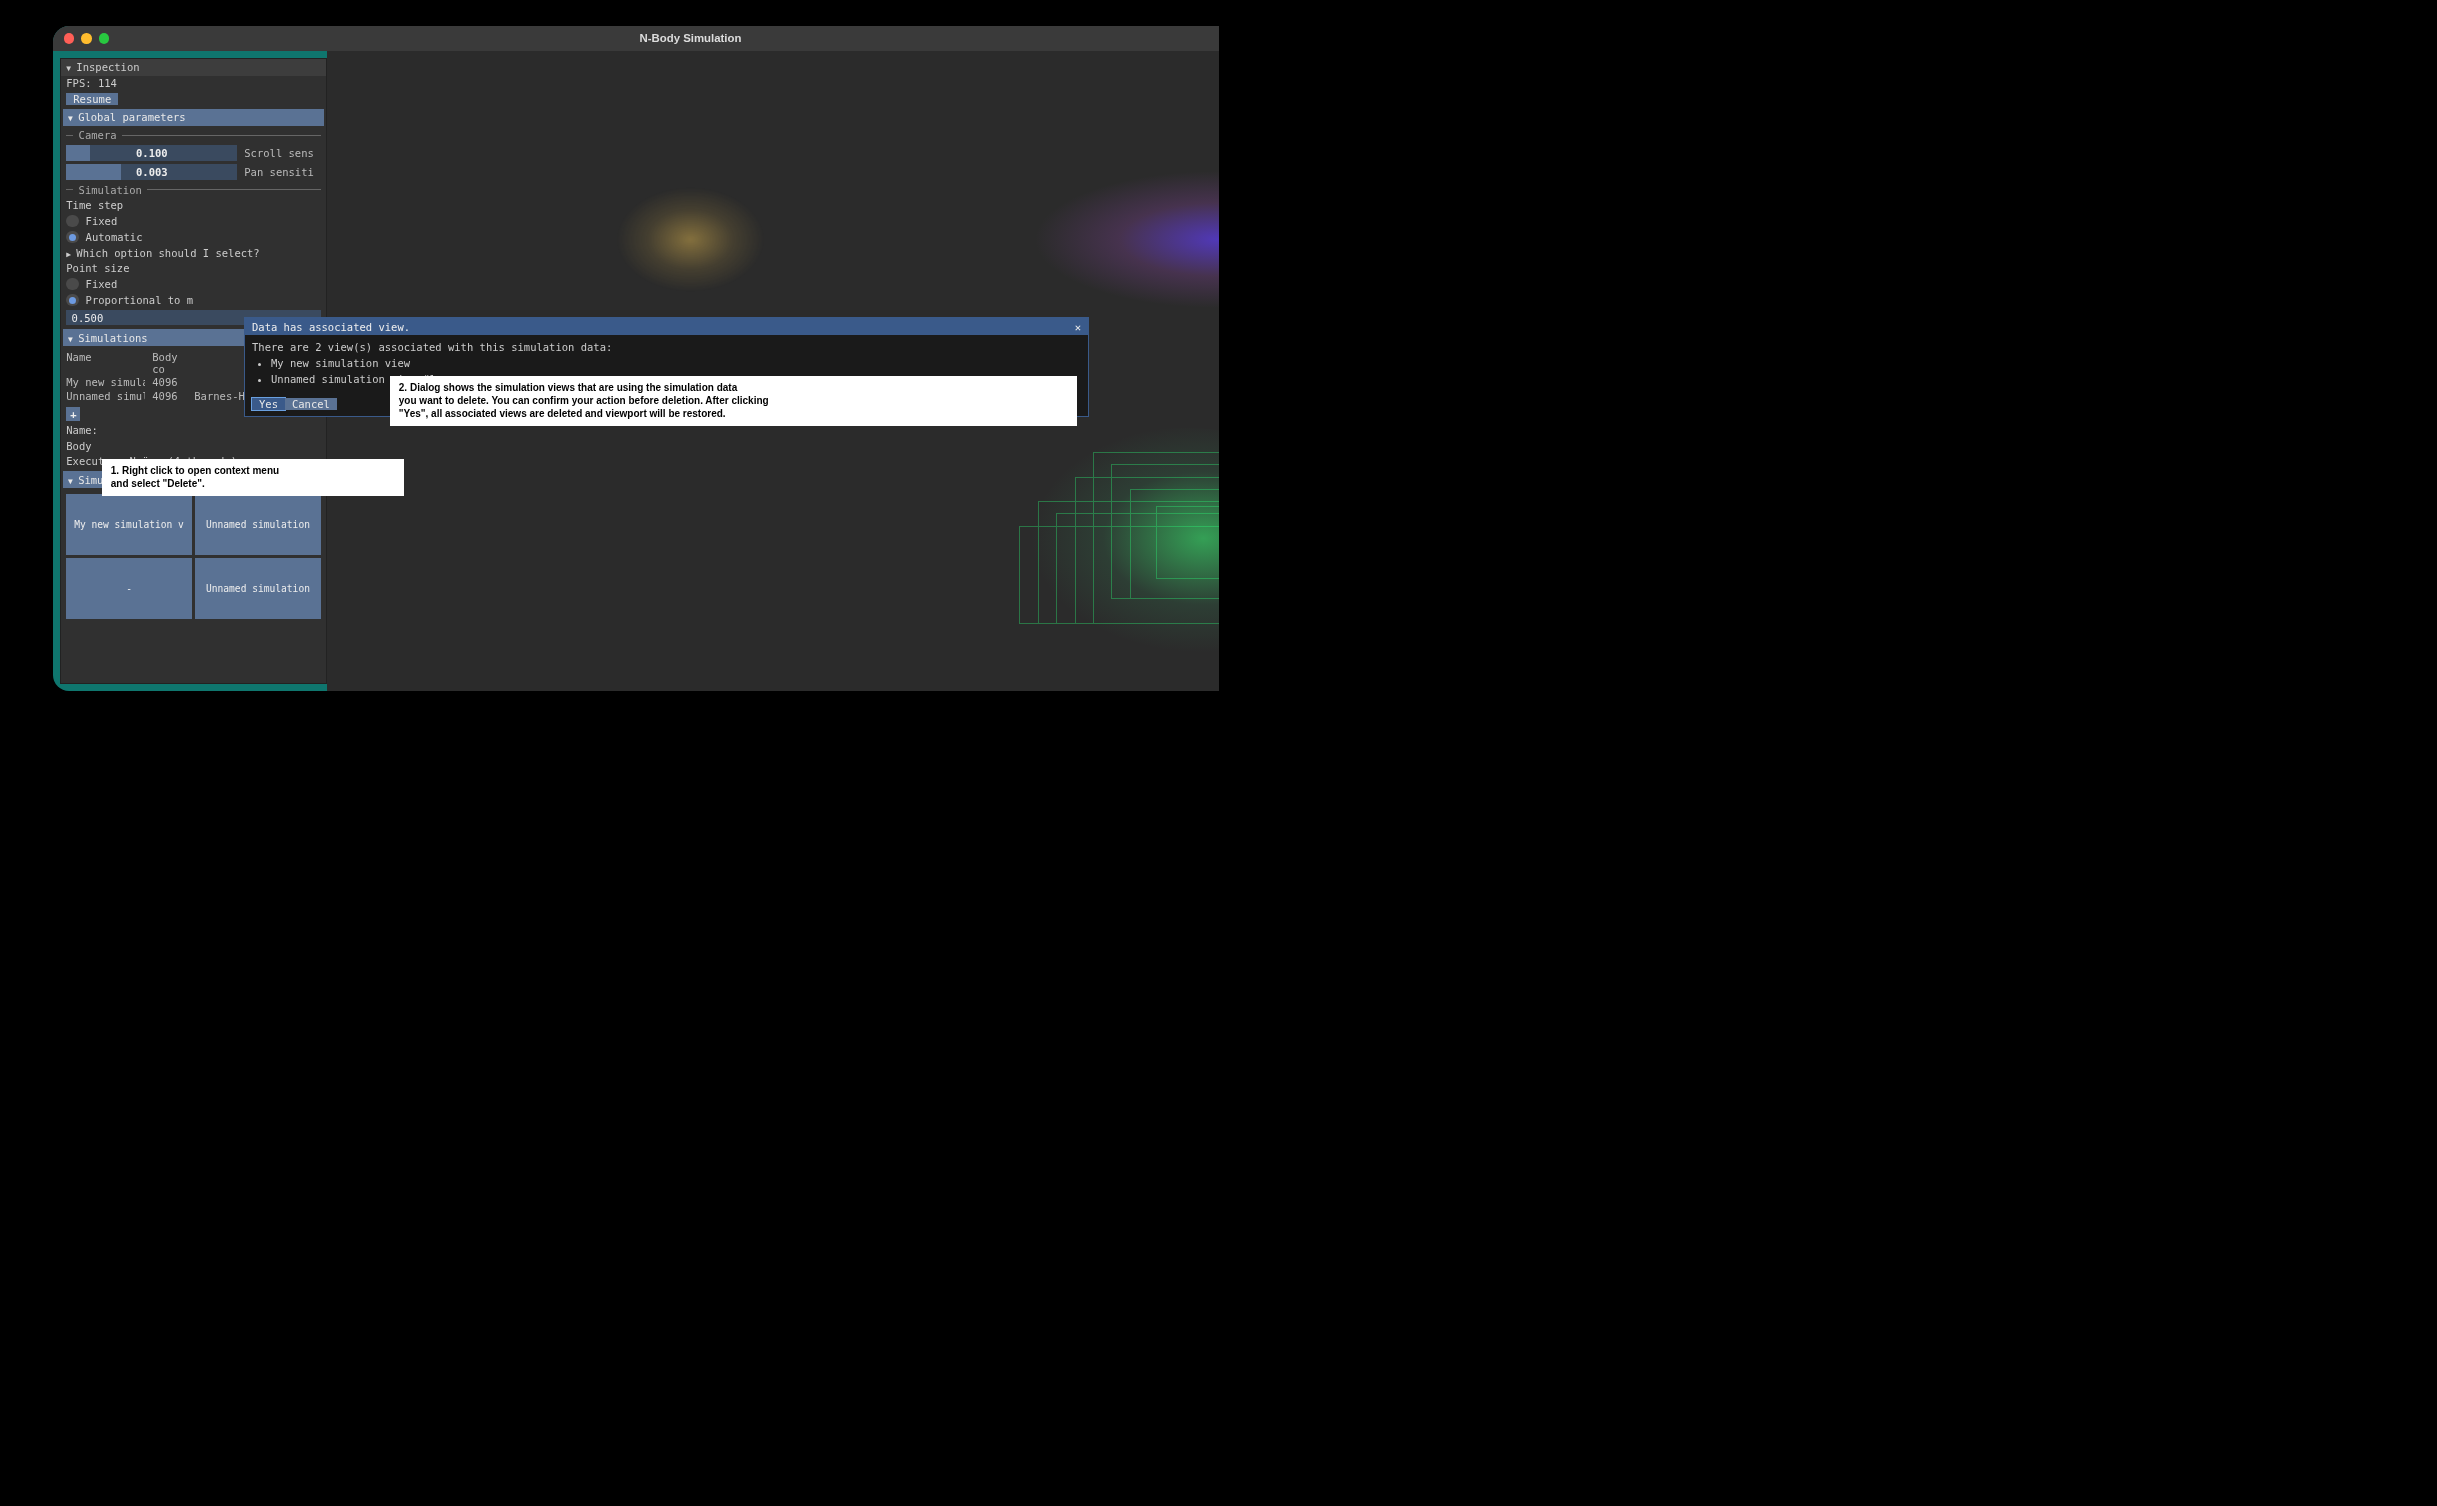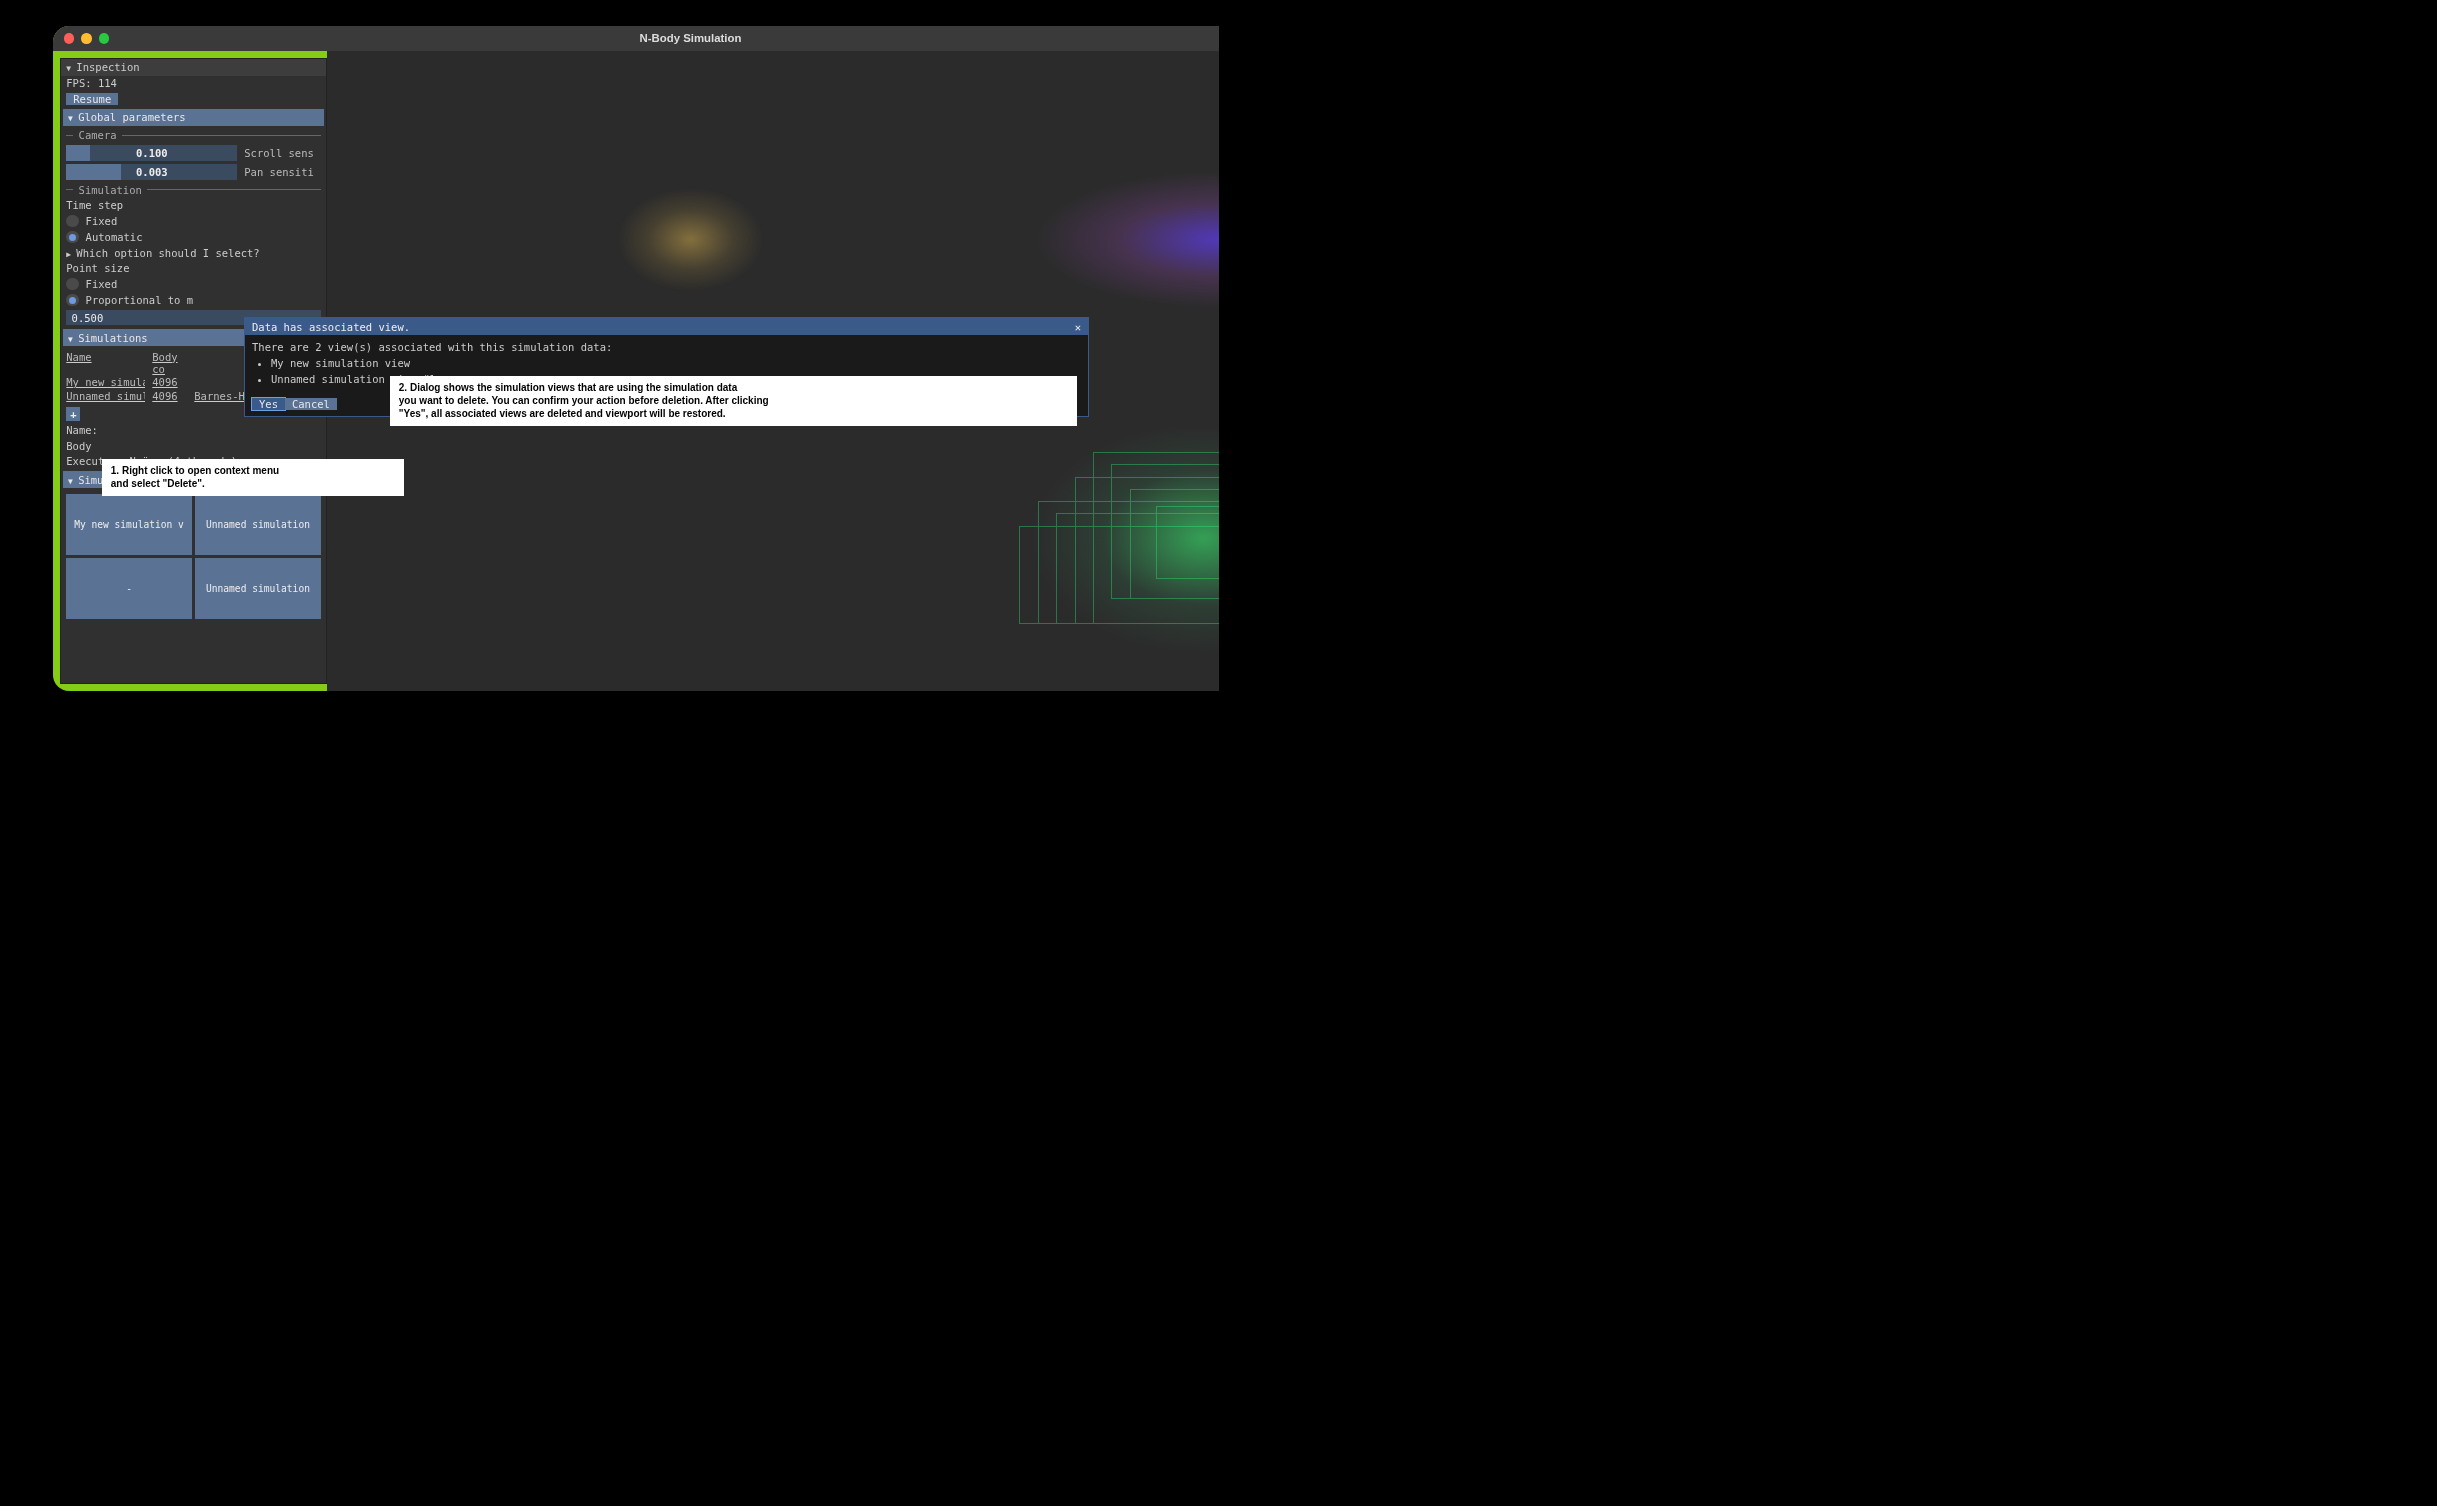--- a/index.html
+++ b/index.html
@@ -12,21 +12,21 @@
   height: 753px;
   position: relative;
   overflow: hidden;
 }
 .window {
   position: absolute;
   left: 53px;
   top: 26px;
   width: 1275px;
   height: 665px;
-  background: #84cc16;
+  background: #0f766e;
   border-radius: 16px;
   box-shadow: 0 8.8px 35px rgba(0,0,0,0.8);
   overflow: hidden;
 }
 .titlebar {
   height: 24.5px;
   background: #3a3a3a;
   display: flex;
   align-items: center;
   position: relative;
@@ -158,21 +158,20 @@
   background: #6d9ae0;
 }
 .field {
   background: #3a4a5f;
   padding: 1.8px 5.3px;
   margin: 1.8px 5.3px;
   color: #eee;
 }
 .table {
   padding: 1.8px 5.3px;
-  text-decoration: underline;
 }
 .table-row {
   display: flex;
   gap: 7px;
   padding: 0.9px 0;
   color: #bbb;
 }
 .table-row span:first-child { flex: 0 0 79px; overflow: hidden; white-space: nowrap; }
 .table-row span:nth-child(2) { flex: 0 0 35px; }
 .table-row span:nth-child(3) { flex: 1; overflow: hidden; white-space: nowrap; }

